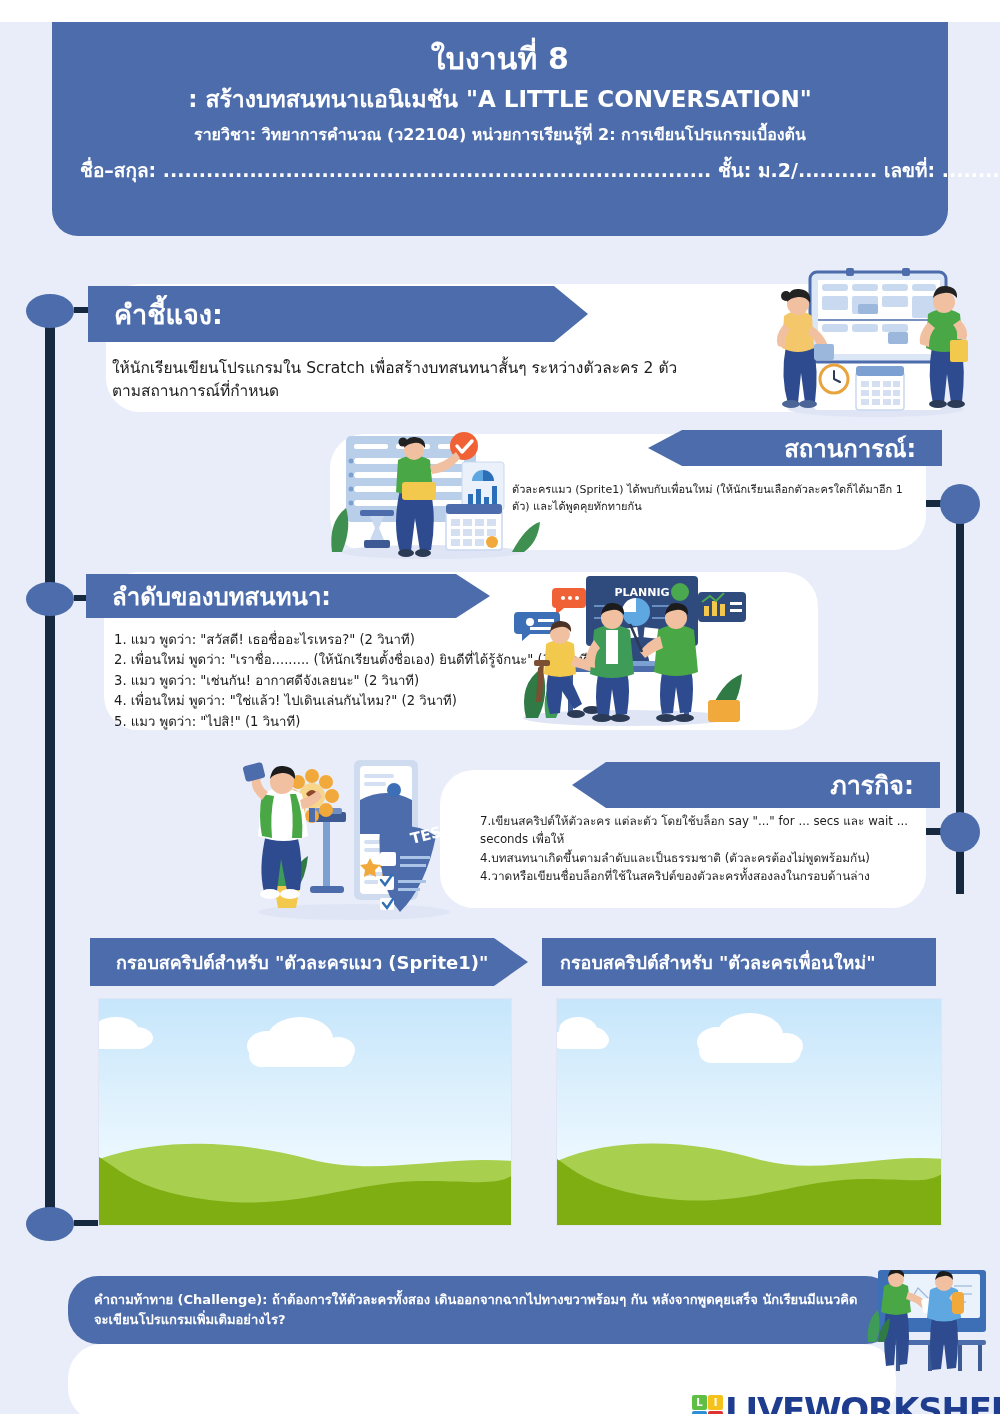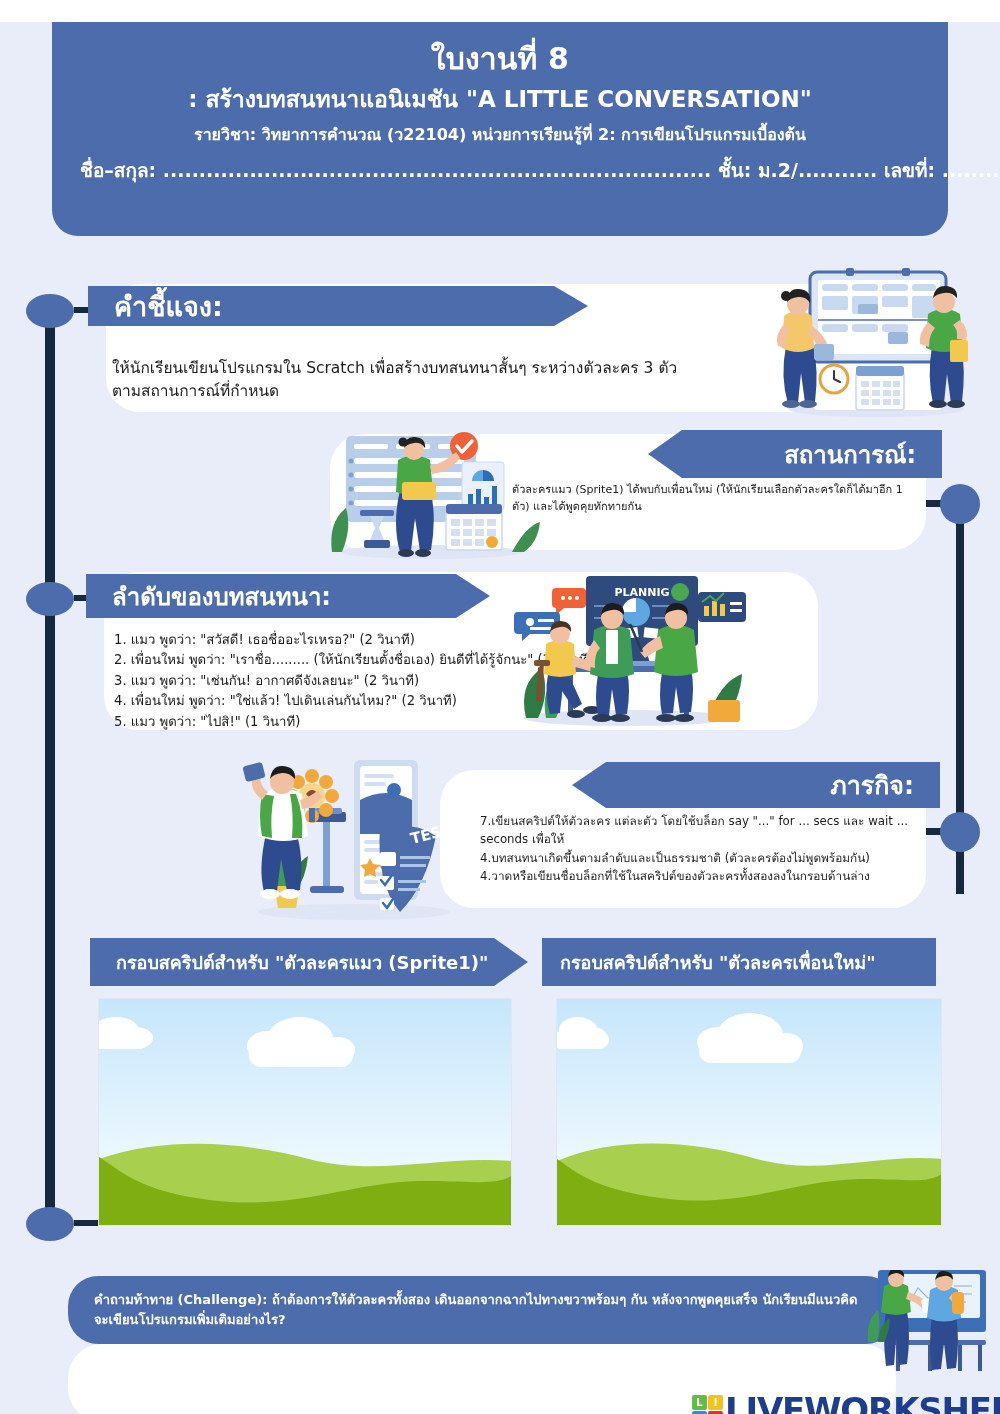--- a/index.html
+++ b/index.html
@@ -243,24 +243,24 @@
     <circle cx="182" cy="48" r="11" fill="#f1c0a0"></circle>
     <path d="M171 44 q2 -13 13 -12 q12 1 11 12 q-5 -6 -13 -5 q-8 1 -11 5z" fill="#222"></path>
     <path d="M166 68 q-10 12 -8 22 l9 3 q0 -13 6 -19z" fill="#f1c0a0"></path>
     <path d="M198 66 q10 10 6 20 l-9 -1 q1 -10 -4 -14z" fill="#f1c0a0"></path>
     <rect x="188" y="86" width="18" height="22" rx="2" fill="#f2c94c"></rect>
     <ellipse cx="176" cy="150" rx="9" ry="4" fill="#2b3a55"></ellipse>
     <ellipse cx="194" cy="150" rx="9" ry="4" fill="#2b3a55"></ellipse>
   </svg>
 
   <div class="card" style="left:106px; top:262px; width:796px; height:128px;"></div>
-  <div class="ribbon left-point" style="left:88px; top:264px; width:500px; height:40px; font-size:27px;">
+  <div class="ribbon left-point" style="left:88px; top:264px; width:500px; height:56px; font-size:27px;">
     <span>คำชี้แจง:</span>
   </div>
-  <div class="body-text" style="left:112px; top:335px; width:580px; font-size:15.5px;">ให้นักเรียนเขียนโปรแกรมใน Scratch เพื่อสร้างบทสนทนาสั้นๆ ระหว่างตัวละคร 3 ตัวตามสถานการณ์ที่กำหนด</div>
+  <div class="body-text" style="left:112px; top:335px; width:580px; font-size:15.5px;">ให้นักเรียนเขียนโปรแกรมใน Scratch เพื่อสร้างบทสนทนาสั้นๆ ระหว่างตัวละคร 2 ตัวตามสถานการณ์ที่กำหนด</div>
 
   <svg class="illus" style="left:322px; top:402px;" width="220" height="136" viewBox="0 0 220 136">
     <ellipse cx="110" cy="128" rx="90" ry="7" fill="#dfe5f5"></ellipse>
     <rect x="24" y="12" width="130" height="86" rx="5" fill="#b9cfe9"></rect>
     <g fill="#ffffff">
       <rect x="32" y="20" width="34" height="5" rx="2"></rect>
         <rect x="74" y="20" width="34" height="5" rx="2"></rect>
         <rect x="116" y="20" width="32" height="5" rx="2"></rect>
       <rect x="32" y="34" width="110" height="6" rx="3"></rect>
         <rect x="32" y="48" width="110" height="6" rx="3"></rect>
@@ -316,21 +316,21 @@
     <circle cx="92" cy="26" r="10" fill="#f1c0a0"></circle>
     <path d="M82 24 q1 -12 11 -11 q11 1 10 11 q-4 -6 -11 -5 q-7 1 -10 5z" fill="#222"></path>
     <circle cx="81" cy="18" r="4.5" fill="#222"></circle>
     <path d="M108 42 q16 -4 26 -14 l4 6 q-10 14 -28 16z" fill="#f1c0a0"></path>
     <rect x="80" y="58" width="34" height="18" rx="3" fill="#f2c94c"></rect>
     <ellipse cx="84" cy="129" rx="8" ry="4" fill="#2b3a55"></ellipse>
     <ellipse cx="101" cy="129" rx="8" ry="4" fill="#2b3a55"></ellipse>
   </svg>
 
   <div class="card" style="left:330px; top:412px; width:596px; height:116px;"></div>
-  <div class="ribbon right-point" style="left:648px; top:408px; width:294px; height:48px; font-size:24px;">
+  <div class="ribbon right-point" style="left:648px; top:408px; width:294px; height:36px; font-size:24px;">
     <span>สถานการณ์:</span>
   </div>
   <div class="body-text" style="left:512px; top:460px; width:410px; font-size:11px; text-align:left;">ตัวละครแมว (Sprite1) ได้พบกับเพื่อนใหม่ (ให้นักเรียนเลือกตัวละครใดก็ได้มาอีก 1 ตัว) และได้พูดคุยทักทายกัน</div>
 
   <svg class="illus" style="left:502px; top:546px;" width="250" height="162" viewBox="0 0 250 162">
     <ellipse cx="125" cy="150" rx="104" ry="8" fill="#dfe5f5"></ellipse>
 
     <rect x="84" y="8" width="112" height="70" rx="4" fill="#2f4a7d"></rect>
     <text x="140" y="28" font-size="11" font-weight="bold" fill="#ffffff" font-family="DejaVu Sans, sans-serif" text-anchor="middle">PLANNIG</text>
     <circle cx="178" cy="24" r="9" fill="#4aa84f"></circle>

